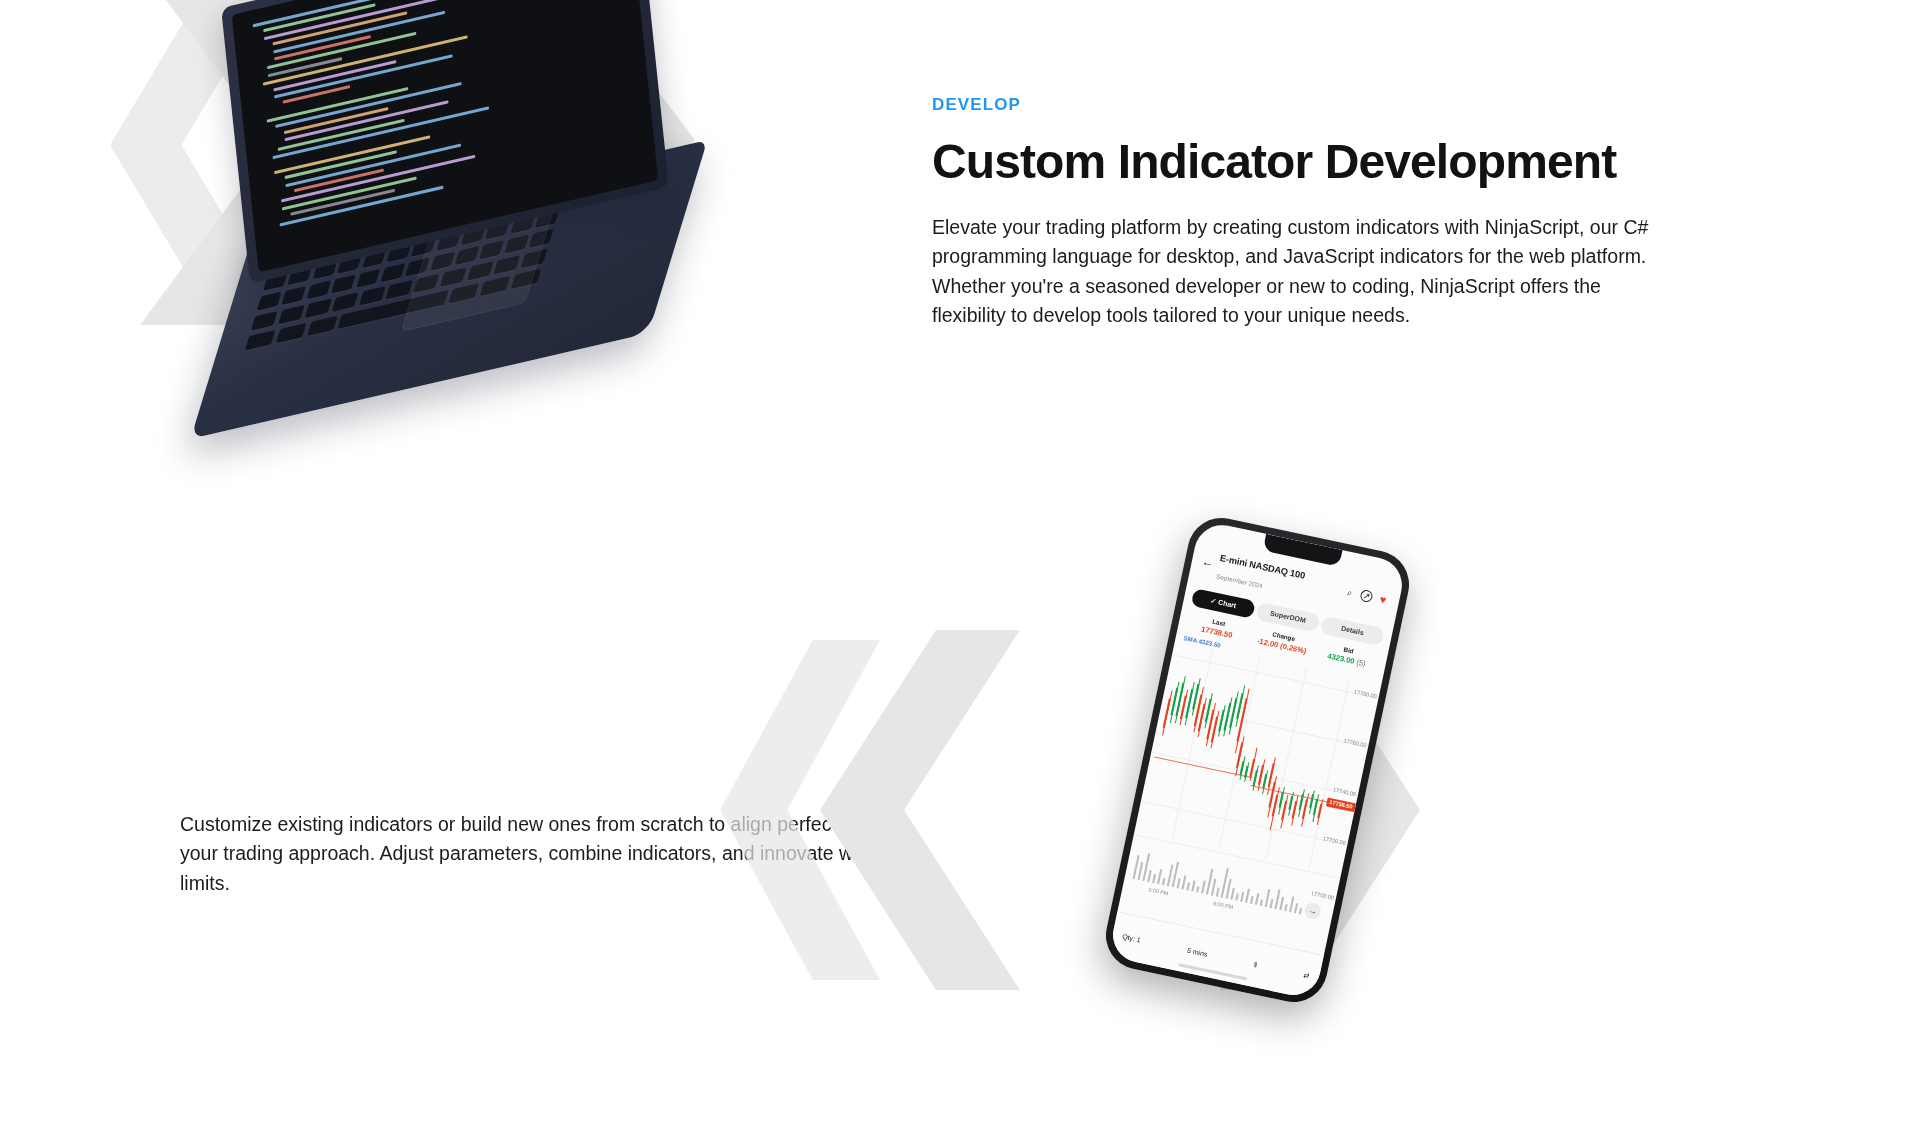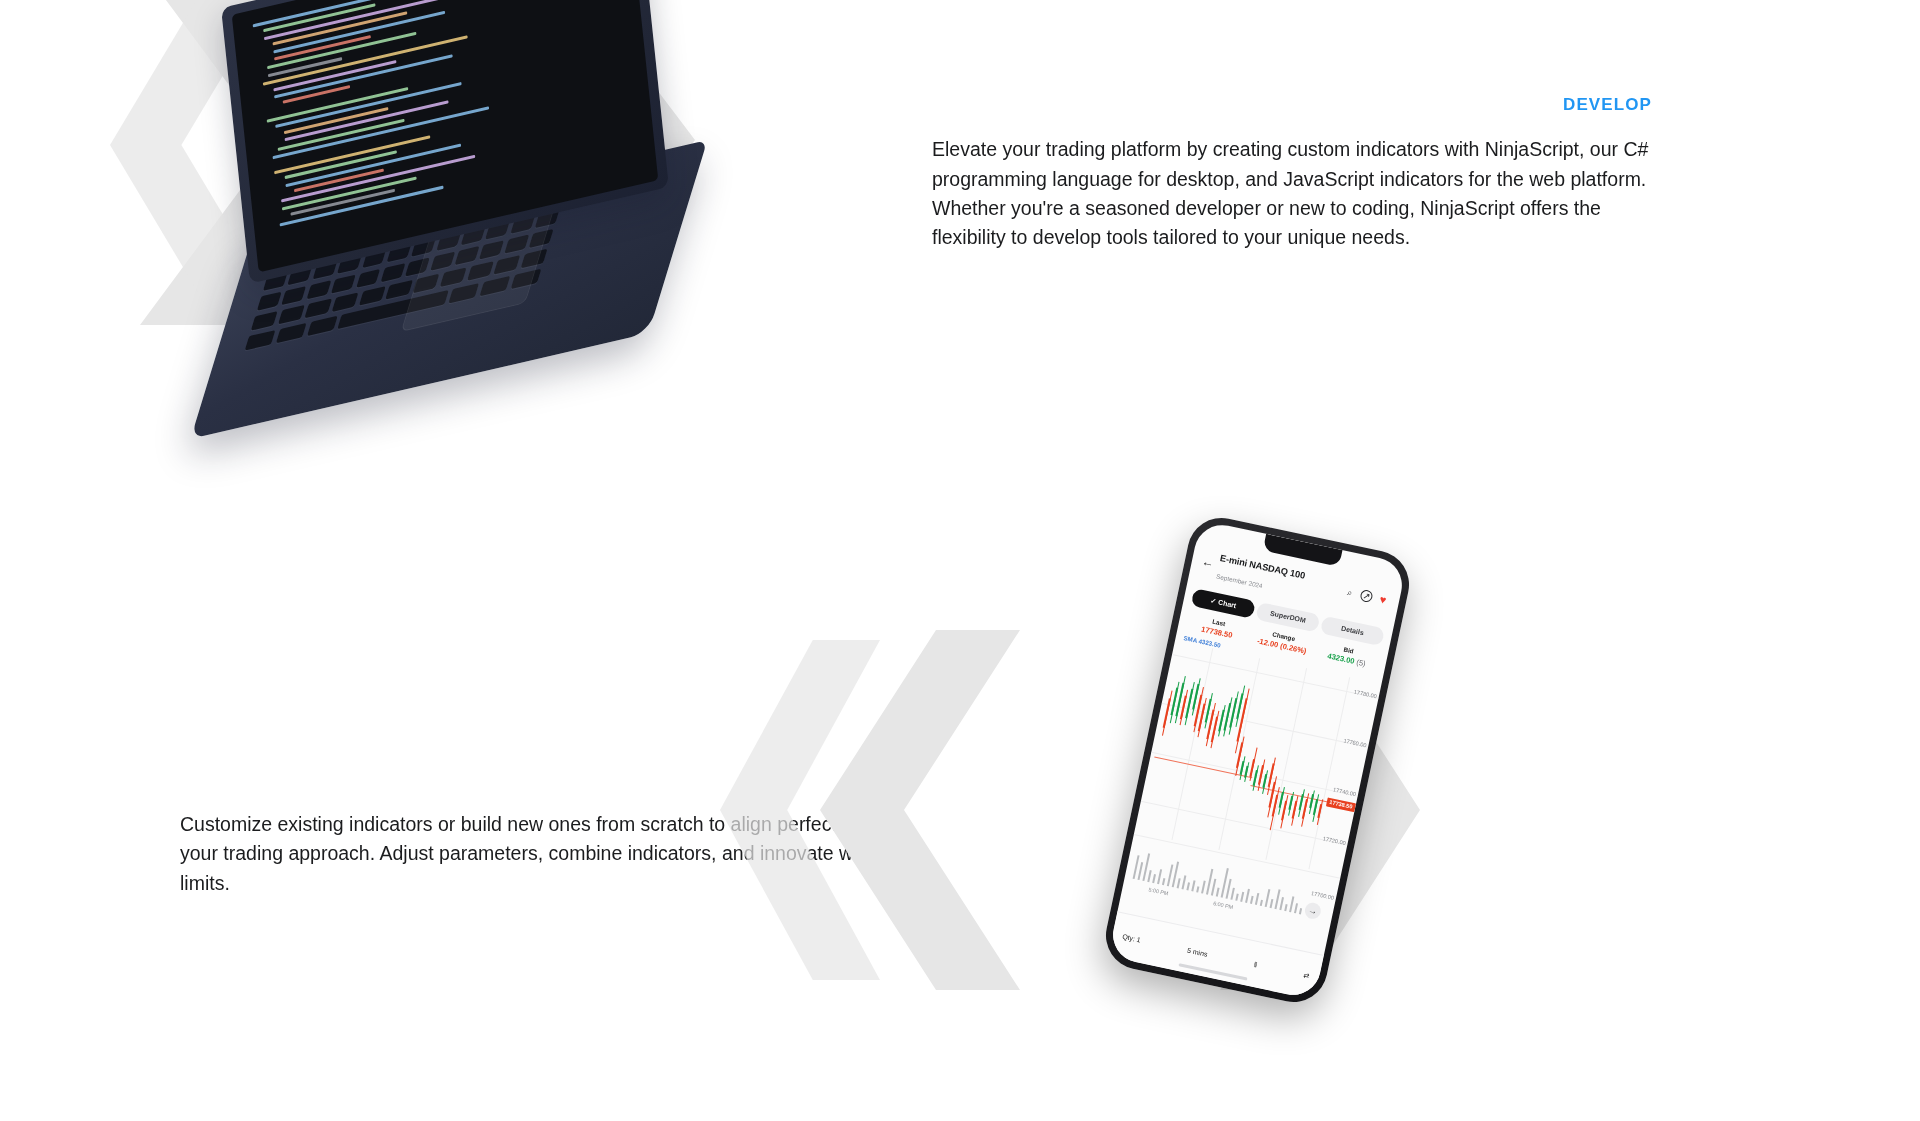--- a/index.html
+++ b/index.html
@@ -30,21 +30,21 @@
   .sec1-text { position:absolute; left:932px; top:95px; width:720px; }
 
   .sec2 { position:absolute; left:0; top:560px; width:1920px; height:561px; }
   .sec2-text { position:absolute; left:180px; top:250px; width:730px; }
   .sec2-media { position:absolute; left:930px; top:-40px; width:700px; height:640px; }
 
   .eyebrow {
     font-size:17px; font-weight:bold; letter-spacing:1.1px;
     line-height:1.2; margin-bottom:20px;
   }
-  .eyebrow.blue { color:#2196f3;text-align:right; }
+  .eyebrow.blue { color:#2196f3; }
   .eyebrow.red  { color:#d63c1c; }
 
   h2.headline {
     font-size:48px; font-weight:bold; color:#111214;
     letter-spacing:-0.9px; line-height:1.12; margin-bottom:24px;
   }
   p.body {
     font-size:19.5px; color:#1b1c1e; line-height:1.5; font-weight:400;
   }
 
@@ -277,20 +277,21 @@
               <div class="cline" style="width:28%; background:#8f949c; margin-left:18px;"></div>
               <div class="cline" style="width:44%; background:#7fb3dd; margin-left:6px;"></div>
             </div>
           </div>
         </div>
       </div>
     </div>
 
     <div class="sec1-text">
       <div class="eyebrow blue">DEVELOP</div>
+      <h2 class="headline">Custom Indicator Development</h2>
       <p class="body">Elevate your trading platform by creating custom indicators with NinjaScript, our C# programming language for desktop, and JavaScript indicators for the web platform. Whether you're a seasoned developer or new to coding, NinjaScript offers the flexibility to develop tools tailored to your unique needs.</p>
     </div>
   </div>
 
   <div class="sec2">
 
     <div class="sec2-text">
       <p class="body">Customize existing indicators or build new ones from scratch to align perfectly with your trading approach. Adjust parameters, combine indicators, and innovate without limits.</p>
     </div>
 

